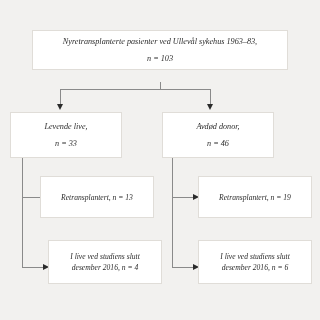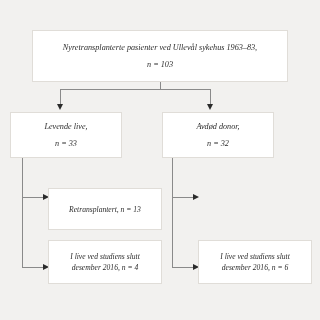--- a/index.html
+++ b/index.html
@@ -35,21 +35,21 @@
   .node .line {
     display: block;
     white-space: nowrap;
   }
 
   
   #node-root {
     left: 32px;
     top: 30px;
     width: 256px;
-    height: 52px;
+    height: 40px;
     font-size: 8.2px;
   }
   #node-root .line-1 { margin-bottom: 5px; }
 
   
   .branch {
     width: 112px;
     height: 46px;
     top: 112px;
     font-size: 8.2px;
@@ -58,21 +58,21 @@
   #node-deceased { left: 162px; }
   .branch .line-1 { margin-bottom: 5px; }
 
   
   .leaf {
     width: 114px;
     font-size: 7.6px;
   }
   .leaf-retx { height: 42px; top: 176px; }
   .leaf-alive { height: 44px; top: 240px; }
-  #node-retx-living  { left: 48px; margin-top: 12px; }
+  #node-retx-living  { left: 40px; }
   #node-alive-living { left: 48px; }
   #node-retx-deceased  { left: 198px; }
   #node-alive-deceased { left: 198px; }
 
   
   .conn {
     position: absolute;
     background: #8a8a8a;
   }
   .v { width: 1px; }
@@ -113,21 +113,21 @@
   <div class="arrow-down" style="left:57px; top:104px;"></div>
   <div class="arrow-down" style="left:207px; top:104px;"></div>
 
   <div class="node branch" id="node-living">
     <span class="line line-1">Levende live,</span>
     <span class="line line-2">n = 33</span>
   </div>
 
   <div class="node branch" id="node-deceased">
     <span class="line line-1">Avdød donor,</span>
-    <span class="line line-2">n = 32</span>
+    <span class="line line-2">n = 46</span>
   </div>
 
   <div class="conn v" style="left:22px; top:158px; height:109px;"></div>
   <div class="conn h" style="left:22px; top:197px; width:22px;"></div>
   <div class="conn h" style="left:22px; top:267px; width:22px;"></div>
   <div class="arrow-right" style="left:43px; top:194px;"></div>
   <div class="arrow-right" style="left:43px; top:264px;"></div>
 
   <div class="conn v" style="left:172px; top:158px; height:109px;"></div>
   <div class="conn h" style="left:172px; top:197px; width:22px;"></div>
@@ -137,19 +137,22 @@
 
   <div class="node leaf leaf-retx" id="node-retx-living">
     <span class="line">Retransplantert, n = 13</span>
   </div>
 
   <div class="node leaf leaf-alive" id="node-alive-living">
     <span class="line">I live ved studiens slutt</span>
     <span class="line">desember 2016,  n = 4</span>
   </div>
 
+  <div class="node leaf leaf-retx" id="node-retx-deceased">
+    <span class="line">Retransplantert, n = 19</span>
+  </div>
 
   <div class="node leaf leaf-alive" id="node-alive-deceased">
     <span class="line">I live ved studiens slutt</span>
     <span class="line">desember 2016, n = 6</span>
   </div>
 
 </div>
 
 </body></html>

